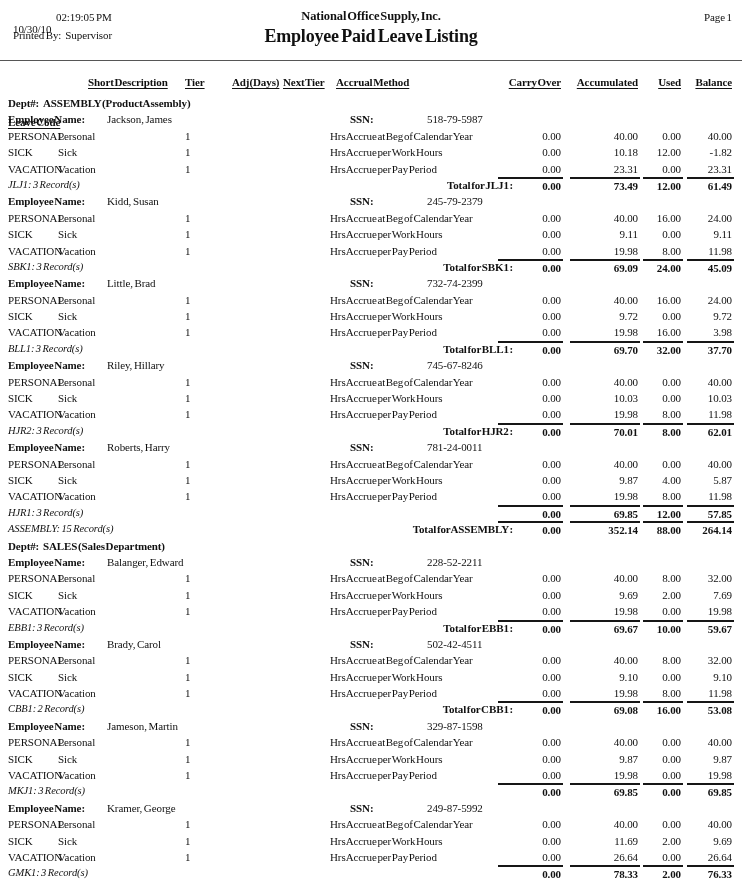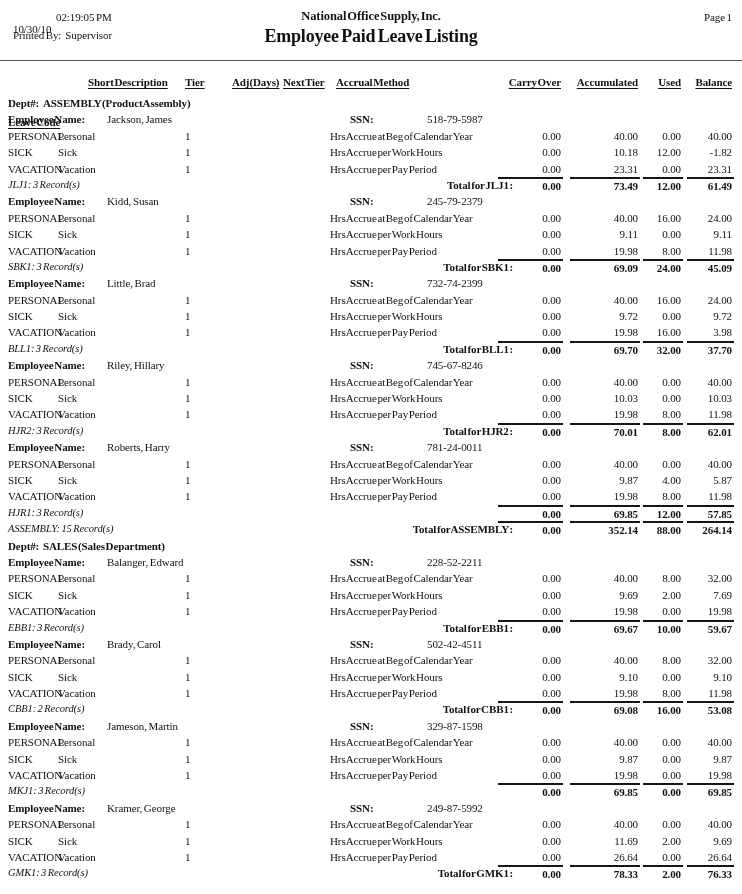--- a/index.html
+++ b/index.html
@@ -480,21 +480,20 @@
         <span class="c-desc">Vacation</span>
         <span class="c-tier">1</span>
         <span class="c-method cond">Hrs Accrue per Pay Period</span>
         <span class="num n-carry">0.00</span>
         <span class="num n-accum">26.64</span>
         <span class="num n-used">0.00</span>
         <span class="num n-bal">26.64</span>
       </div>
       <div class="row">
         <span class="note">GMK1: 3 Record(s)</span>
-        <span class="total-lbl cond">Total for GMK1 :</span>
         <span class="num n-carry b tl">0.00</span>
         <span class="num n-accum b tl">78.33</span>
         <span class="num n-used b tl">2.00</span>
         <span class="num n-bal b tl">76.33</span>
       </div>
     </div>
 
 </div>
 
 </body></html>

